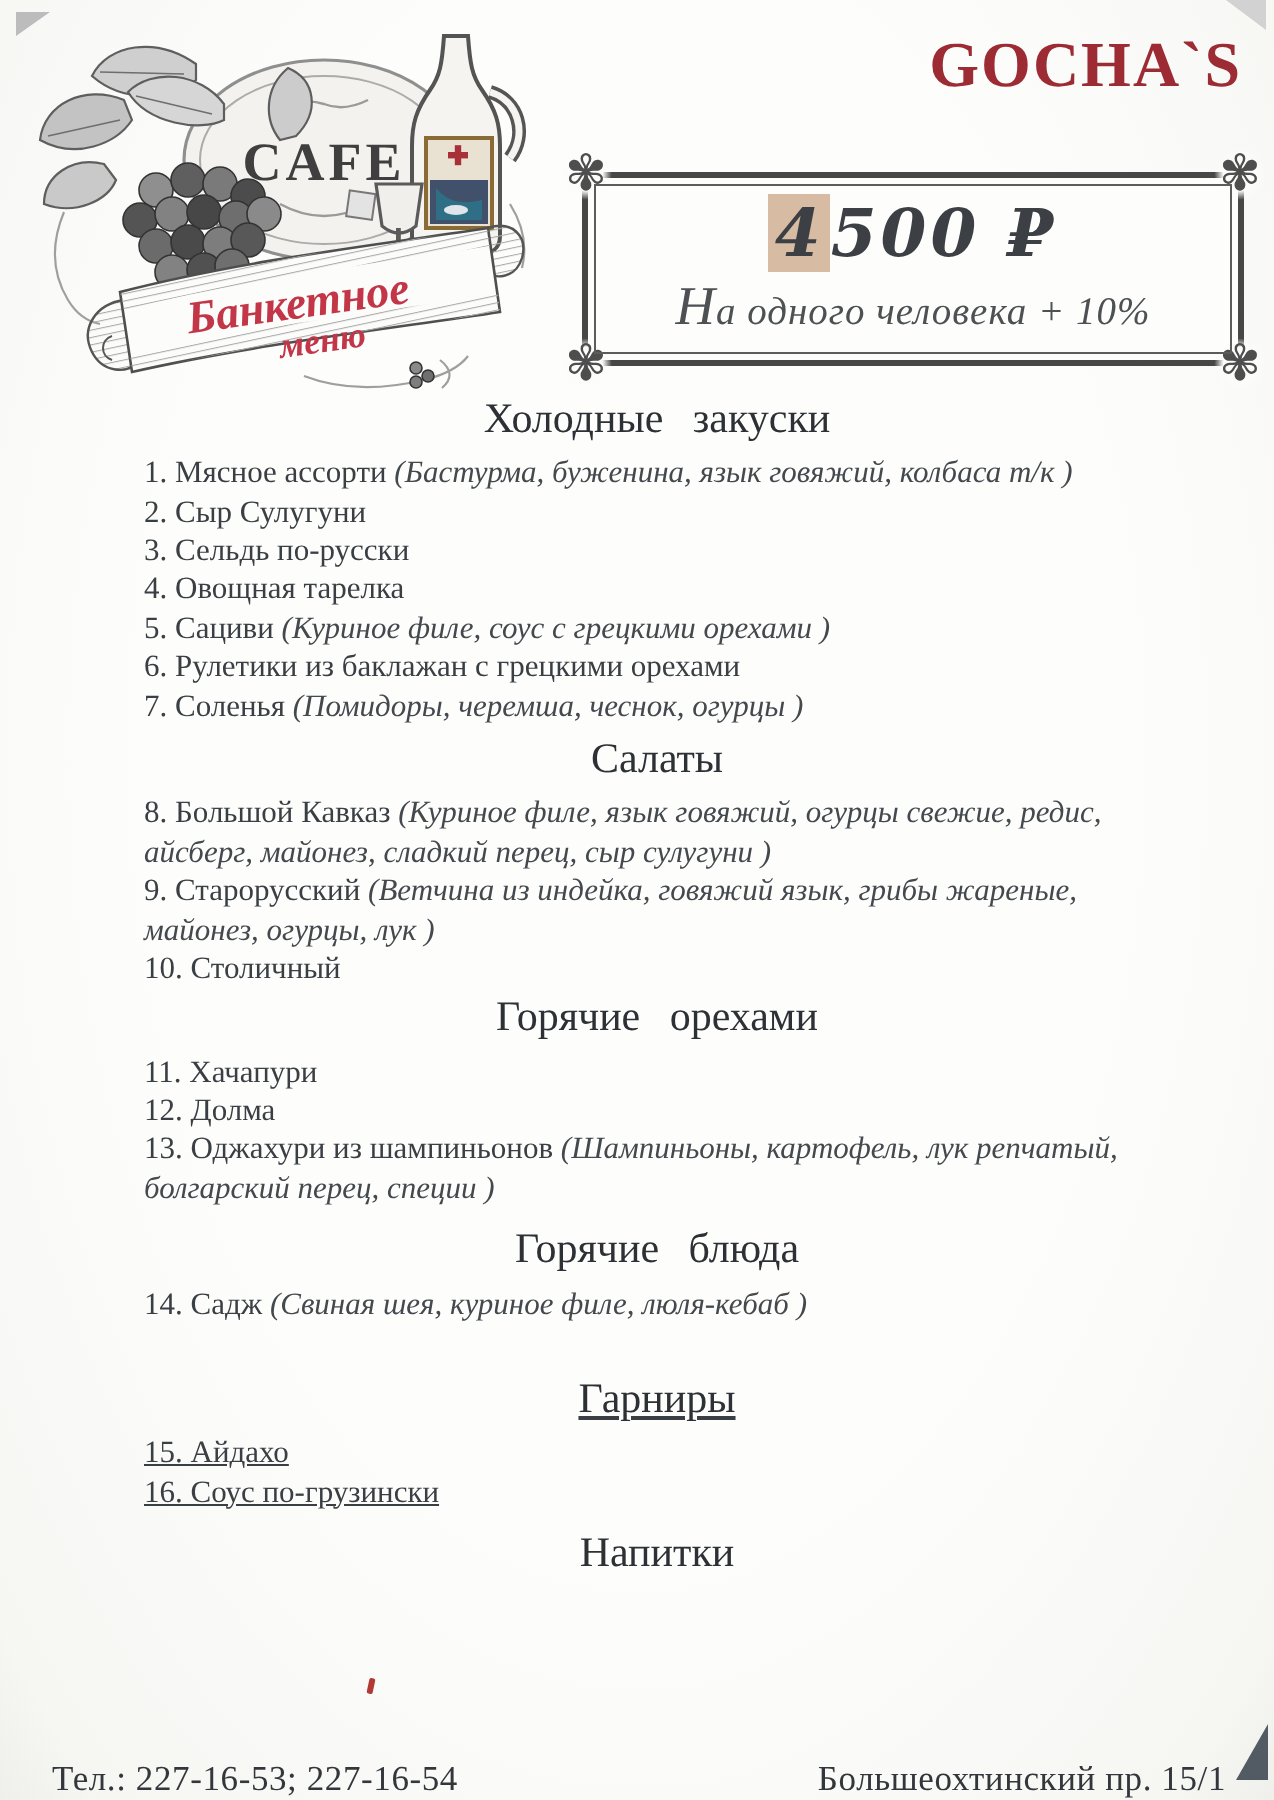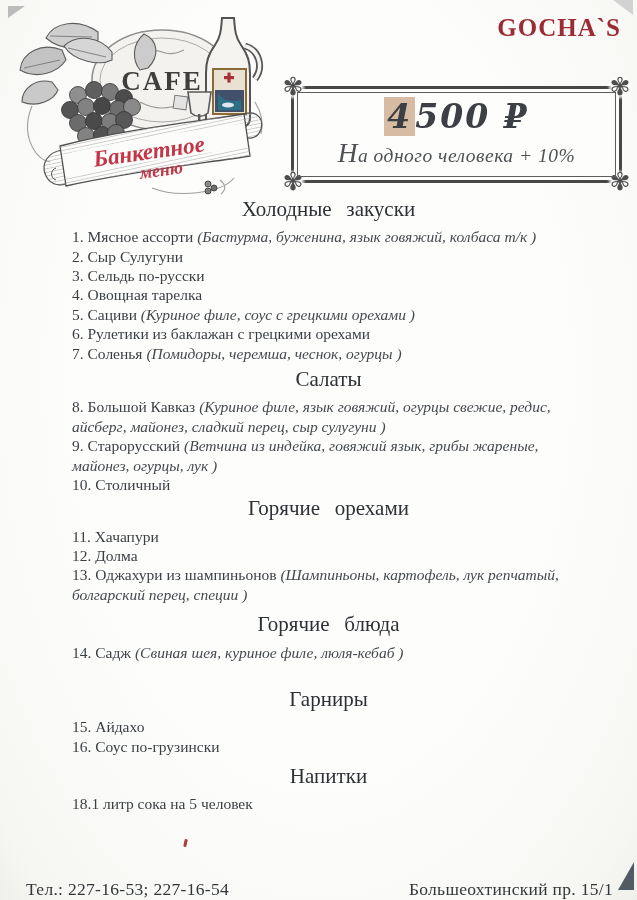--- a/index.html
+++ b/index.html
@@ -9,21 +9,21 @@
     background:#ffffff;
   }
   .page{
     position:absolute;inset:0;
     background:radial-gradient(ellipse at 50% 42%, #fdfdfc 55%, #f6f6f3 92%, #efefec 100%);
   }
 
   
   .brand{
     position:absolute;top:14px;right:16px;
-    font-size:25px;font-weight:bold;letter-spacing:1px;
+    font-size:32px;font-weight:bold;letter-spacing:1px;
     color:#9c2b34;
   }
   .logo{position:absolute;left:12px;top:10px;}
 
   
   .price-frame{
     position:absolute;left:291px;top:86px;width:331px;height:97px;
     box-sizing:border-box;border:3px solid #474747;background:#fdfdfc;
   }
   .frame-inner{
@@ -56,21 +56,21 @@
   #menu{position:absolute;top:196px;left:72px;width:513px;color:#3a3f44;}
   .section-title{
     text-align:center;font-size:21px;color:#2d3135;
     word-spacing:.45em;line-height:1.25;margin:0 0 5px;
   }
   .item{font-size:15.5px;line-height:19.4px;}
   .item-desc{font-style:italic;color:#44494e;}
   .s1{margin-top:3px;}
   .s2{margin-top:1px;}
   .s3{margin-top:7px;}
-  .s4{margin-top:24px;}
+  .s4{margin-top:24px;text-decoration:underline;}
   .s5{margin-top:7px;}
 
   
   .footer{
     position:absolute;left:26px;right:24px;top:851px;
     display:flex;justify-content:space-between;
     font-size:17.5px;color:#33373b;letter-spacing:.3px;margin-top:28px;
   }
 
   
@@ -214,21 +214,20 @@
         <div class="section-title">Горячие блюда</div>
         <div class="item"><span class="item-name">14. Садж</span><span class="item-desc"> (Свиная шея, куриное филе, люля-кебаб )</span></div>
       </div>
       <div class="section s4">
         <div class="section-title">Гарниры</div>
         <div class="item"><span class="item-name">15. Айдахо</span></div>
         <div class="item"><span class="item-name">16. Соус по-грузински</span></div>
       </div>
       <div class="section s5">
         <div class="section-title">Напитки</div>
-        <div class="item"><span class="item-name">18.1 литр сока на 5 человек</span></div>
       </div>
     </div>
 
   <div class="footer">
     <span>Тел.: 227-16-53; 227-16-54</span>
     <span>Большеохтинский пр. 15/1</span>
   </div>
 
   <div class="fold-tl"></div>
   <div class="fold-tr"></div>

